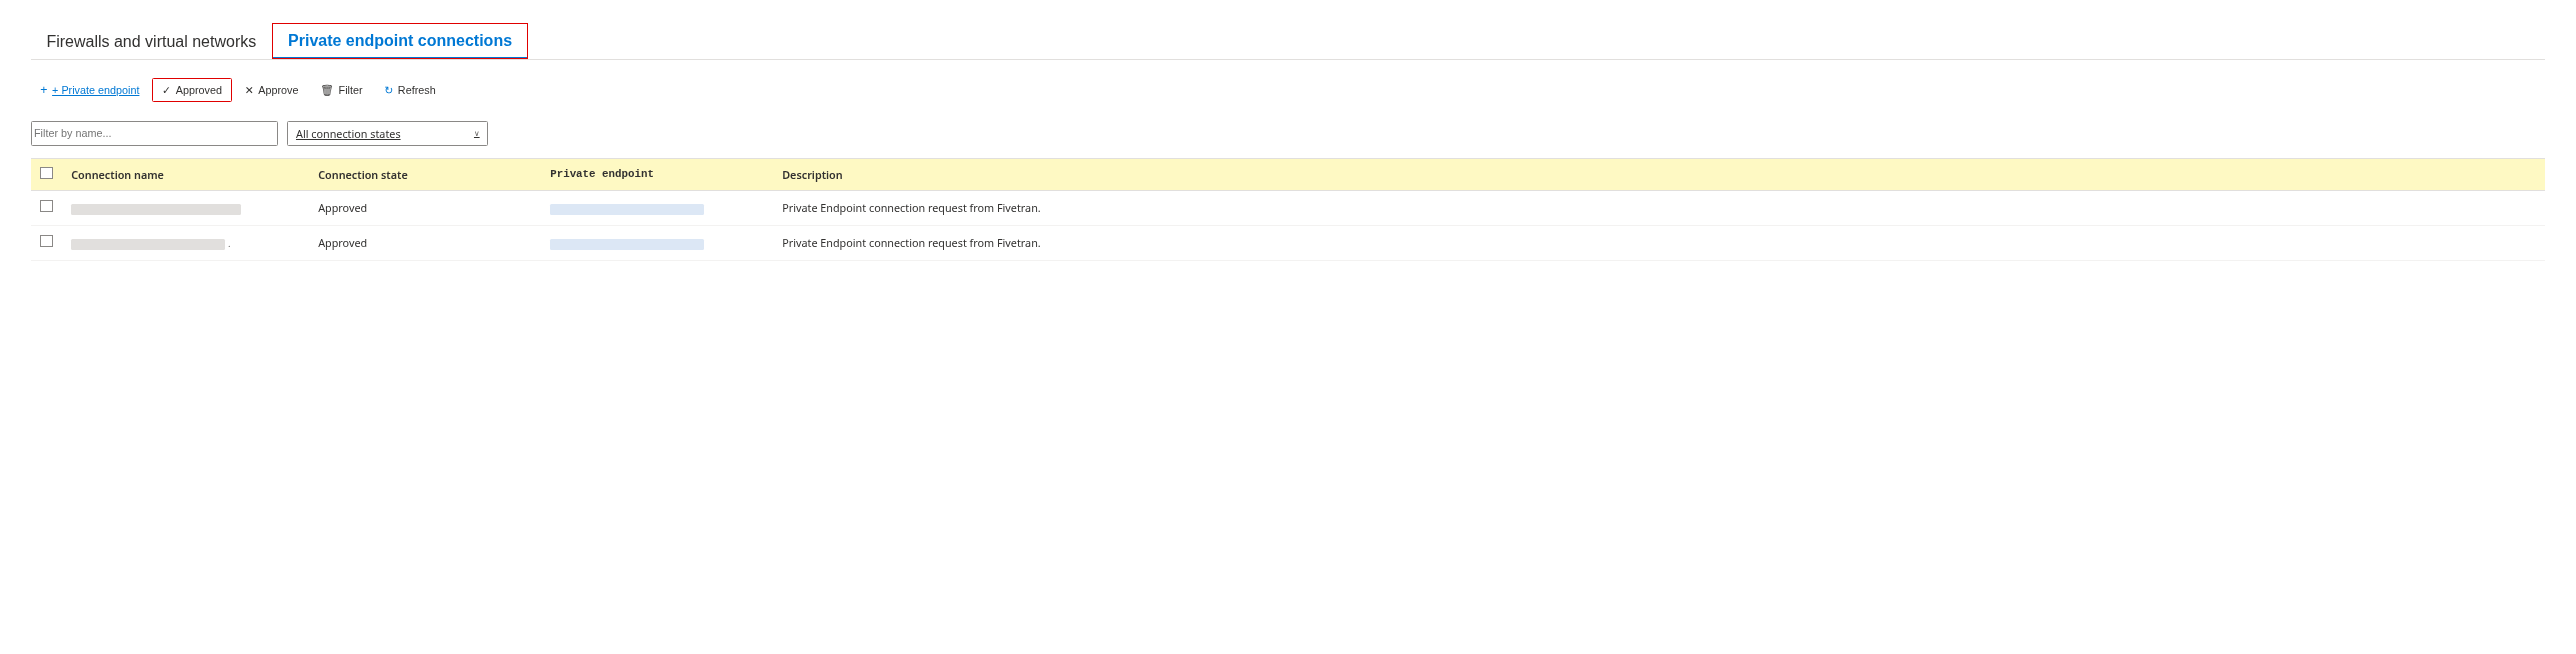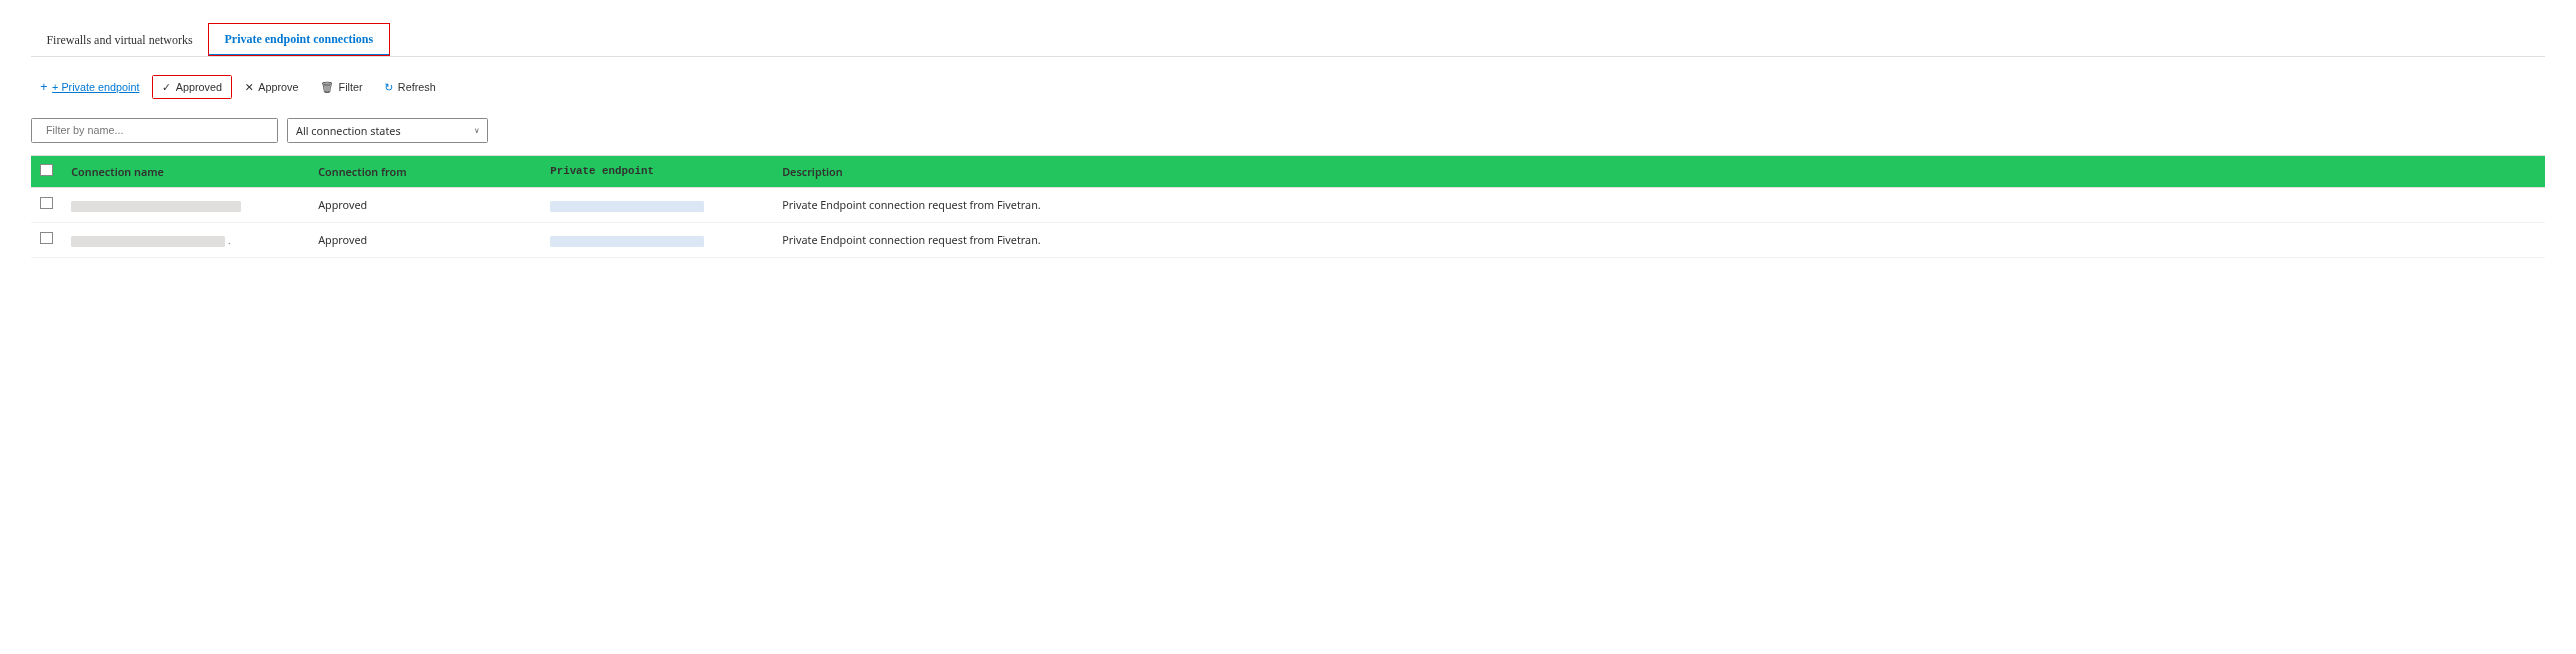--- a/index.html
+++ b/index.html
@@ -21,27 +21,26 @@
     .tab-bar {
       display: flex;
       align-items: flex-end;
       gap: 0;
       margin-bottom: 18.5px;
       border-bottom: 0.8px solid #e1dfdd;
     }
 
     .tab {
       padding: 7.7px 15.4px;
-      font-size: 12px;
+      font-size: 16px;
       color: #605e5c;
       cursor: pointer;
       border: none;
       background: none;
       white-space: nowrap;
-      font-family: Liberation Serif, serif;
     }
 
     .tab.active {
       color: #0078d4;
       border-bottom: 1.5px solid #0078d4;
       margin-bottom: -0.8px;
       font-weight: 600;
       text-align: right;
     }
 
@@ -93,21 +92,21 @@
     .filter-bar {
       display: flex;
       align-items: center;
       gap: 9.3px;
       margin-bottom: 12.3px;
     }
 
     .filter-input {
       width: 247px;
       height: 25px;
-      padding: 0 14px;
+      padding: 0 2px;
       border: 0.8px solid #8a8886;
       border-radius: 1.5px;
       font-size: 10.8px;
       color: #a19f9d;
       outline: none;
     }
 
     .dropdown {
       display: flex;
       align-items: center;
@@ -115,41 +114,42 @@
       width: 201px;
       height: 25px;
       padding: 0 7.7px;
       border: 0.8px solid #8a8886;
       border-radius: 1.5px;
       font-size: 10.8px;
       color: #323130;
       background: #fff;
       cursor: pointer;
       gap: 6.2px;
+      text-decoration: underline;
     }
 
     .dropdown-arrow {
       font-size: 7.7px;
       color: #605e5c;
     }
 
     .data-table {
       width: 100%;
       border-collapse: collapse;
     }
 
     .data-table th {
       text-align: left;
       padding: 7.7px 9.3px;
       font-weight: 600;
       font-size: 10.8px;
       color: #323130;
       border-bottom: 0.8px solid #e1dfdd;
       border-top: 0.8px solid #e1dfdd;
-      background: #22c55e;
+      background: #fef9c3;
     }
 
     .data-table td {
       padding: 9.3px 9.3px;
       font-size: 10.8px;
       color: #323130;
       border-bottom: 0.8px solid #f3f2f1;
       vertical-align: middle;
     }
 
@@ -236,21 +236,21 @@
   </div>
 </div>
 
 <table class="data-table">
   <thead>
     <tr>
       <th class="checkbox-cell">
         <span class="checkbox"></span>
       </th>
       <th class="col-connection-name">Connection name</th>
-      <th class="col-connection-state">Connection from</th>
+      <th class="col-connection-state">Connection state</th>
       <th class="col-private-endpoint">Private endpoint</th>
       <th class="col-description">Description</th>
     </tr>
   </thead>
   <tbody>
 
     <tr>
       <td class="checkbox-cell">
         <span class="checkbox"></span>
       </td>

